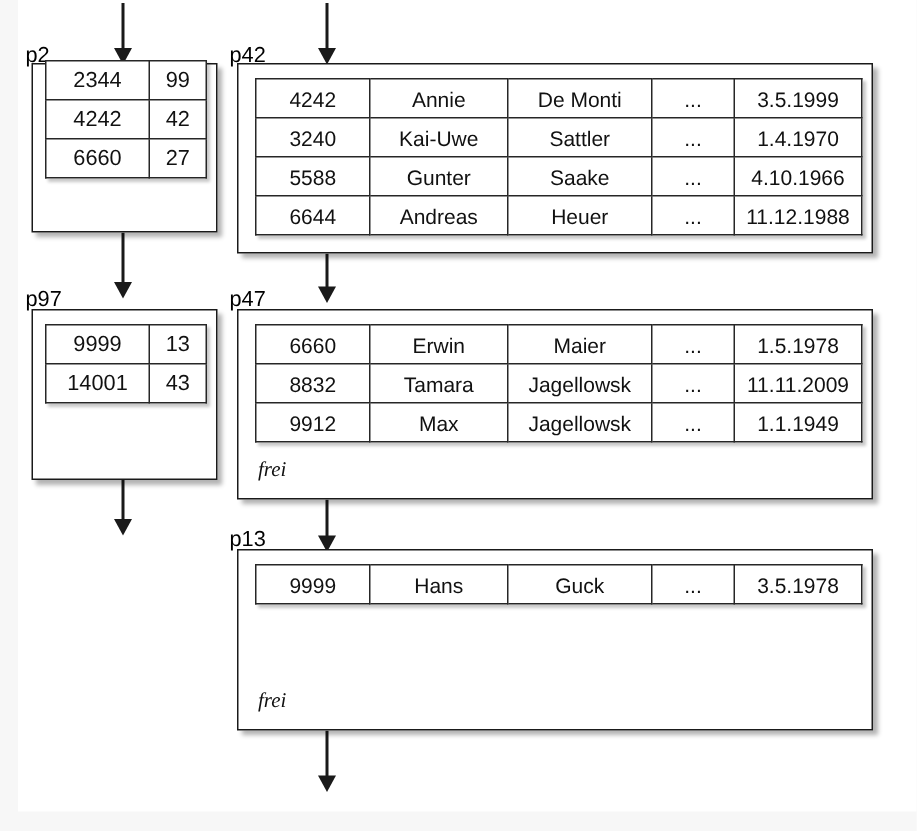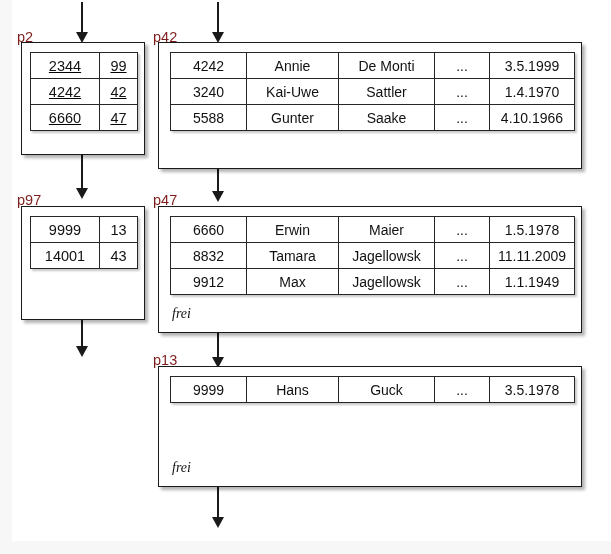--- a/index.html
+++ b/index.html
@@ -33,21 +33,21 @@
   .block {
     position: absolute;
     background: #ffffff;
     border: 1.6px solid #1a1a1a;
     box-sizing: border-box;
     box-shadow: 3px 3px 3px rgba(0,0,0,0.30);
   }
   .block-label {
     position: absolute;
     font-size: 14.5px;
-    color: #7f1d1d;
+    color: #000000;
     font-family: "Liberation Sans", sans-serif;
     letter-spacing: 0px;
     white-space: nowrap;
   }
 
   
   .tbl {
     position: absolute;
     border-collapse: collapse;
     table-layout: fixed;
@@ -134,37 +134,37 @@
     <div class="head" style="top:24px;"></div>
   </div>
 
   <div class="arrow" style="left:211px; top:487px; height:42px;">
     <div class="shaft" style="height:31px;"></div>
     <div class="head" style="top:30px;"></div>
   </div>
 
   <div class="block-label" style="left:17px; top:29px;">p2</div>
   <div class="block" style="left:21px; top:42px; width:124px; height:113px;"></div>
-  <table class="tbl dir-tbl" style="left:30px; top:52px; width:107px;text-decoration:underline;">
+  <table class="tbl dir-tbl" style="left:30px; top:40px; width:107px;">
     <colgroup>
         <col style="width:69px">
         <col style="width:38px">
       </colgroup>
     <tbody>
       <tr>
         <td>2344</td>
         <td>99</td>
       </tr>
       <tr>
         <td>4242</td>
         <td>42</td>
       </tr>
       <tr>
         <td>6660</td>
-        <td>47</td>
+        <td>27</td>
       </tr>
     </tbody>
   </table>
 
   <div class="block-label" style="left:17px; top:192px;">p97</div>
   <div class="block" style="left:21px; top:206px; width:124px; height:114px;"></div>
   <table class="tbl dir-tbl" style="left:30px; top:216px; width:107px;">
     <colgroup>
         <col style="width:69px">
         <col style="width:38px">
@@ -206,20 +206,27 @@
         <td>...</td>
         <td>1.4.1970</td>
       </tr>
       <tr>
         <td>5588</td>
         <td>Gunter</td>
         <td>Saake</td>
         <td>...</td>
         <td>4.10.1966</td>
       </tr>
+      <tr>
+        <td>6644</td>
+        <td>Andreas</td>
+        <td>Heuer</td>
+        <td>...</td>
+        <td>11.12.1988</td>
+      </tr>
     </tbody>
   </table>
 
   <div class="block-label" style="left:153px; top:192px;">p47</div>
   <div class="block" style="left:158px; top:206px; width:424px; height:127px;"></div>
   <table class="tbl" style="left:170px; top:216px; width:404px;">
     <colgroup>
       <col style="width:76px">
         <col style="width:92px">
         <col style="width:96px">

